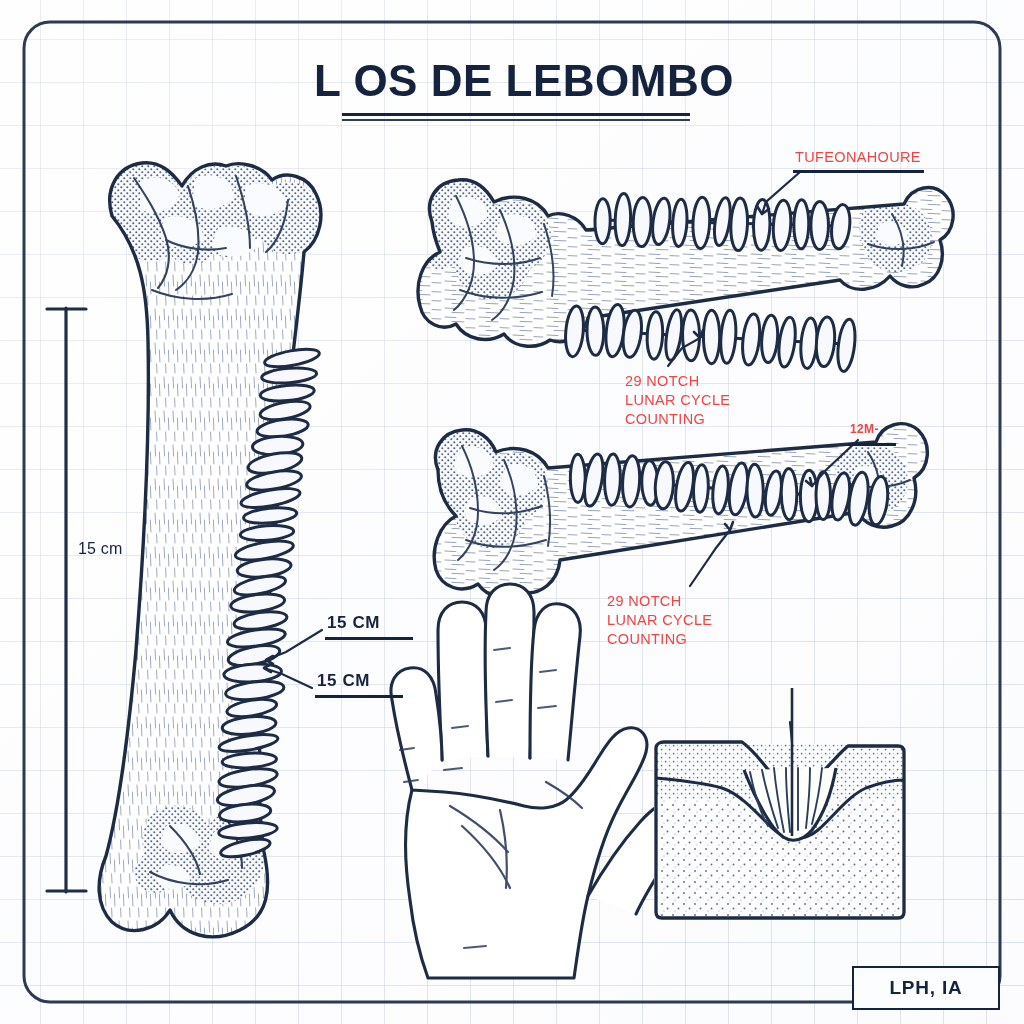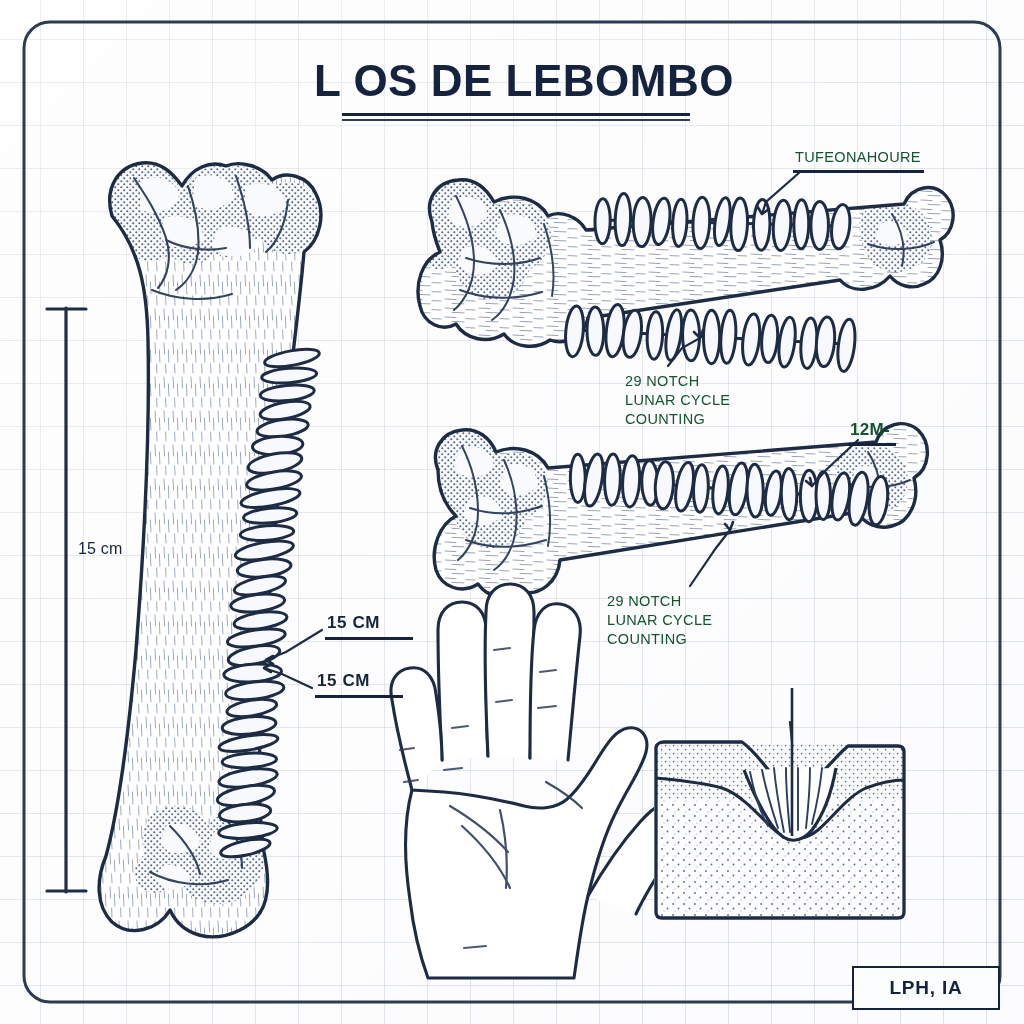--- a/index.html
+++ b/index.html
@@ -24,21 +24,21 @@
 
   
   .title{position:absolute;left:0;top:56px;width:1024px;text-align:center;
     font-size:44px;font-weight:bold;letter-spacing:.5px;color:#16233f;
     white-space:pre;margin-left:12px;}
   .title-rule{position:absolute;left:342px;top:113px;width:348px;height:3px;
     background:#16233f;}
   .title-rule2{position:absolute;left:342px;top:119px;width:348px;height:2px;
     background:#2d3d5e;}
 
-  .anno{position:absolute;color:#14532d;font-size:14.5px;line-height:19px;
+  .anno{position:absolute;color:#ef4444;font-size:14.5px;line-height:19px;
     letter-spacing:.35px;white-space:pre;}
   .anno-rule{position:absolute;height:2.5px;background:#16233f;}
 
   .scale-lbl{position:absolute;color:#16233f;font-size:16px;letter-spacing:.2px;}
 
   .dim-lbl{position:absolute;color:#16233f;font-size:17px;font-weight:bold;
     letter-spacing:.6px;white-space:pre;}
 
   
   #legend{position:absolute;left:852px;top:966px;width:144px;height:40px;
@@ -430,21 +430,21 @@
 
   <div class="scale-lbl" style="left:78px;top:540px">15 cm</div>
 
   <div class="anno" id="a0" style="left:795px;top:148px">TUFEONAHOURE</div>
   <div class="anno-rule" style="left:793px;top:170px;width:131px"></div>
 
   <div class="anno" id="a1" style="left:625px;top:372px">29 NOTCH
 LUNAR CYCLE
 COUNTING</div>
 
-  <div class="anno" id="a2" style="left:850px;top:420px;font-weight:bold;font-size:17px">12M-</div>
+  <div class="anno" id="a2" style="left:850px;top:420px;font-weight:bold;font-size:12px">12M-</div>
   <div class="anno-rule" style="left:848px;top:443px;width:48px"></div>
 
   <div class="anno" id="a3" style="left:607px;top:592px">29 NOTCH
 LUNAR CYCLE
 COUNTING</div>
 
 
   <div class="dim-lbl" style="left:327px;top:613px">15 CM</div>
   <div class="anno-rule" style="left:325px;top:637px;width:88px"></div>
 

